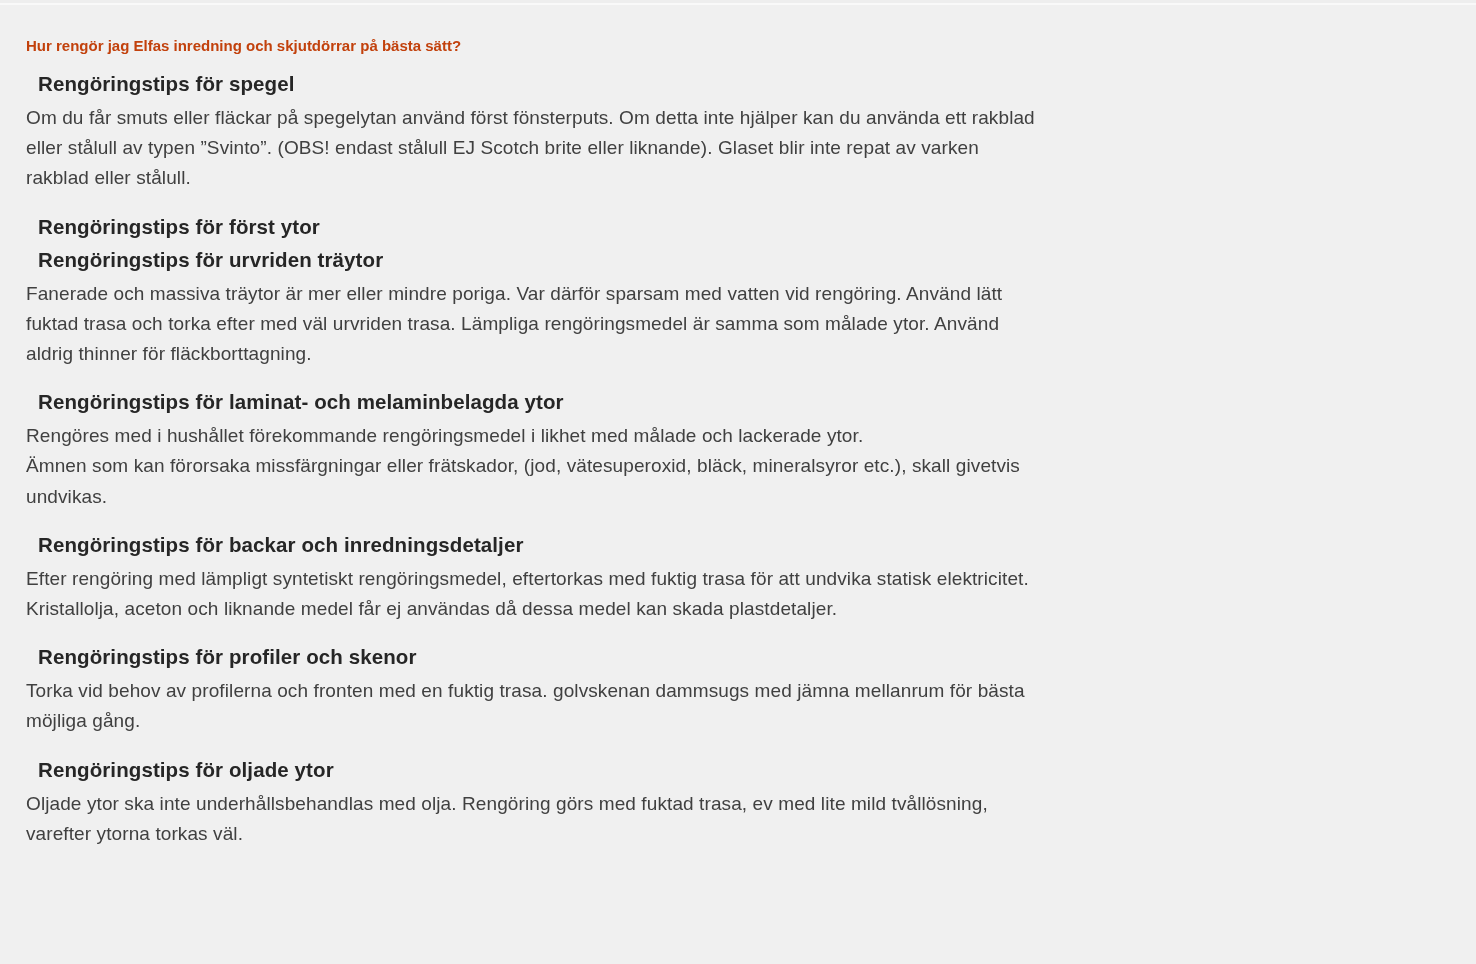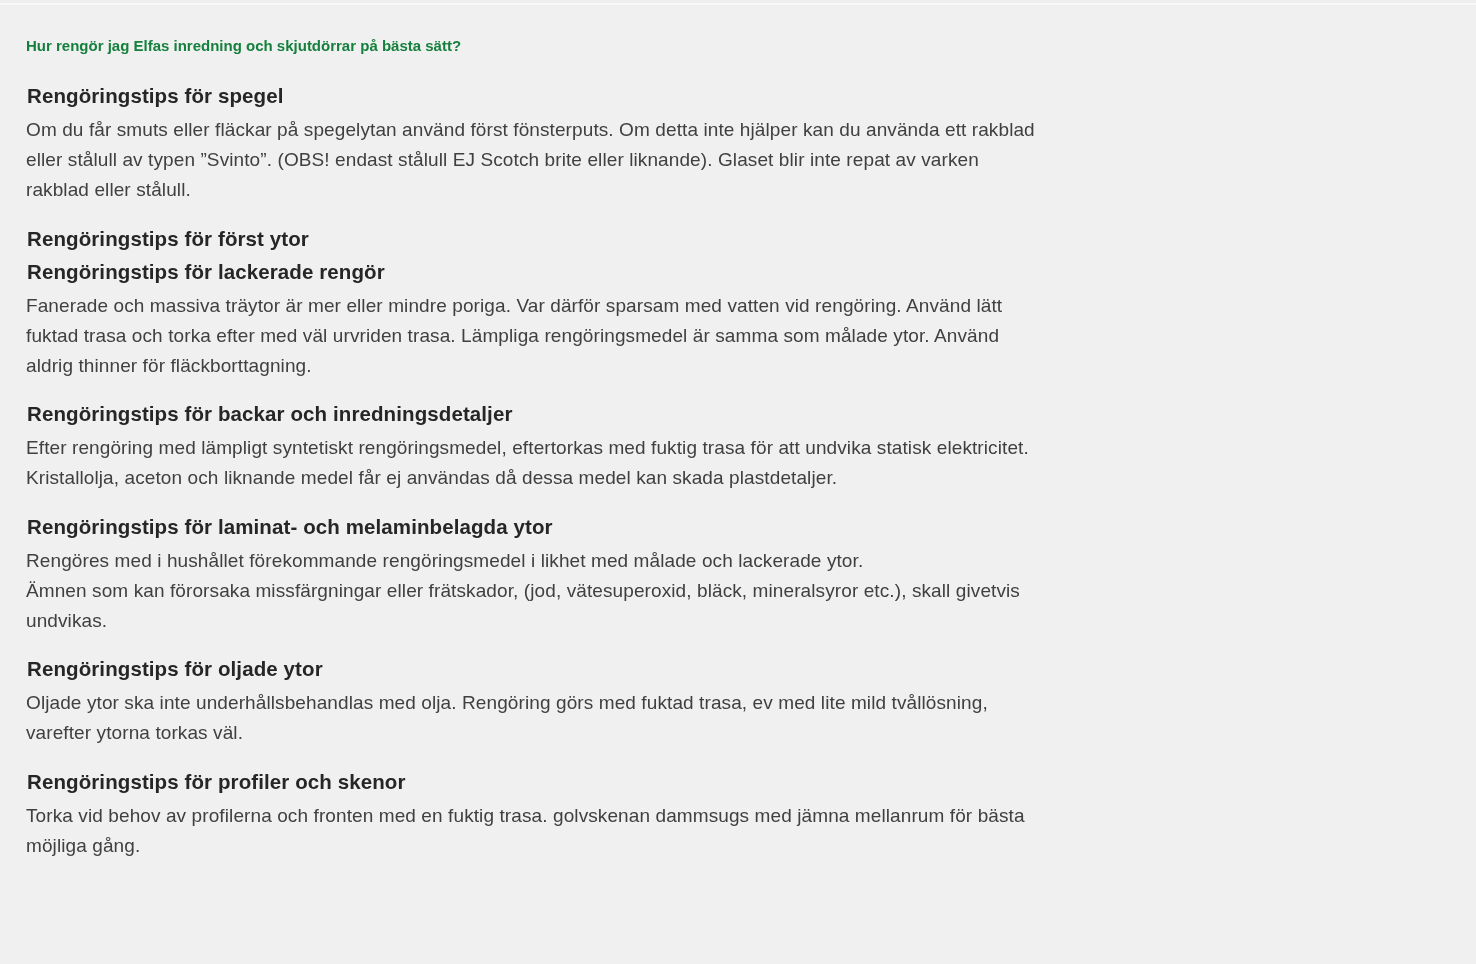--- a/index.html
+++ b/index.html
@@ -17,28 +17,28 @@
   }
   .top-strip {
     height: 3px;
     background: #eeeeee;
     border-bottom: 2px solid #f9f9f9;
   }
   .content {
     padding: 31px 30px 0 26px;
   }
   .question {
-    margin: 0 0 26px 0;
+    margin: 0 0 14px 0;
     font-size: 15px;
     font-weight: bold;
-    color: #15803d;
+    color: #c2410c;
     line-height: 20px;
   }
   .section h2 {
-    margin: 0 0 6px 1px;
+    margin: 0 0 6px 12px;
     font-size: 20.5px;
     font-weight: bold;
     color: #262626;
     line-height: 27px;
     letter-spacing: 0.1px;
   }
   .section p {
     margin: 0 0 19px 0;
     font-size: 19px;
     color: #404040;
@@ -61,44 +61,44 @@
     <p>Om du får smuts eller fläckar på spegelytan använd först fönsterputs. Om detta inte hjälper kan du använda ett rakblad
 eller stålull av typen ”Svinto”. (OBS! endast stålull EJ Scotch brite eller liknande). Glaset blir inte repat av varken
 rakblad eller stålull.</p>
   </section>
 
   <section class="section">
     <h2>Rengöringstips för först ytor</h2>
   </section>
 
   <section class="section">
-    <h2>Rengöringstips för lackerade rengör</h2>
+    <h2>Rengöringstips för urvriden träytor</h2>
     <p>Fanerade och massiva träytor är mer eller mindre poriga. Var därför sparsam med vatten vid rengöring. Använd lätt
 fuktad trasa och torka efter med väl urvriden trasa. Lämpliga rengöringsmedel är samma som målade ytor. Använd
 aldrig thinner för fläckborttagning.</p>
-  </section>
-
-  <section class="section">
-    <h2>Rengöringstips för backar och inredningsdetaljer</h2>
-    <p>Efter rengöring med lämpligt syntetiskt rengöringsmedel, eftertorkas med fuktig trasa för att undvika statisk elektricitet.
-Kristallolja, aceton och liknande medel får ej användas då dessa medel kan skada plastdetaljer.</p>
   </section>
 
   <section class="section">
     <h2>Rengöringstips för laminat- och melaminbelagda ytor</h2>
     <p>Rengöres med i hushållet förekommande rengöringsmedel i likhet med målade och lackerade ytor.
 Ämnen som kan förorsaka missfärgningar eller frätskador, (jod, vätesuperoxid, bläck, mineralsyror etc.), skall givetvis
 undvikas.</p>
   </section>
 
   <section class="section">
-    <h2>Rengöringstips för oljade ytor</h2>
-    <p>Oljade ytor ska inte underhållsbehandlas med olja. Rengöring görs med fuktad trasa, ev med lite mild tvållösning,
-varefter ytorna torkas väl.</p>
+    <h2>Rengöringstips för backar och inredningsdetaljer</h2>
+    <p>Efter rengöring med lämpligt syntetiskt rengöringsmedel, eftertorkas med fuktig trasa för att undvika statisk elektricitet.
+Kristallolja, aceton och liknande medel får ej användas då dessa medel kan skada plastdetaljer.</p>
   </section>
 
   <section class="section">
     <h2>Rengöringstips för profiler och skenor</h2>
     <p>Torka vid behov av profilerna och fronten med en fuktig trasa. golvskenan dammsugs med jämna mellanrum för bästa
 möjliga gång.</p>
   </section>
 
+  <section class="section">
+    <h2>Rengöringstips för oljade ytor</h2>
+    <p>Oljade ytor ska inte underhållsbehandlas med olja. Rengöring görs med fuktad trasa, ev med lite mild tvållösning,
+varefter ytorna torkas väl.</p>
+  </section>
+
 </main>
 
 </body></html>

